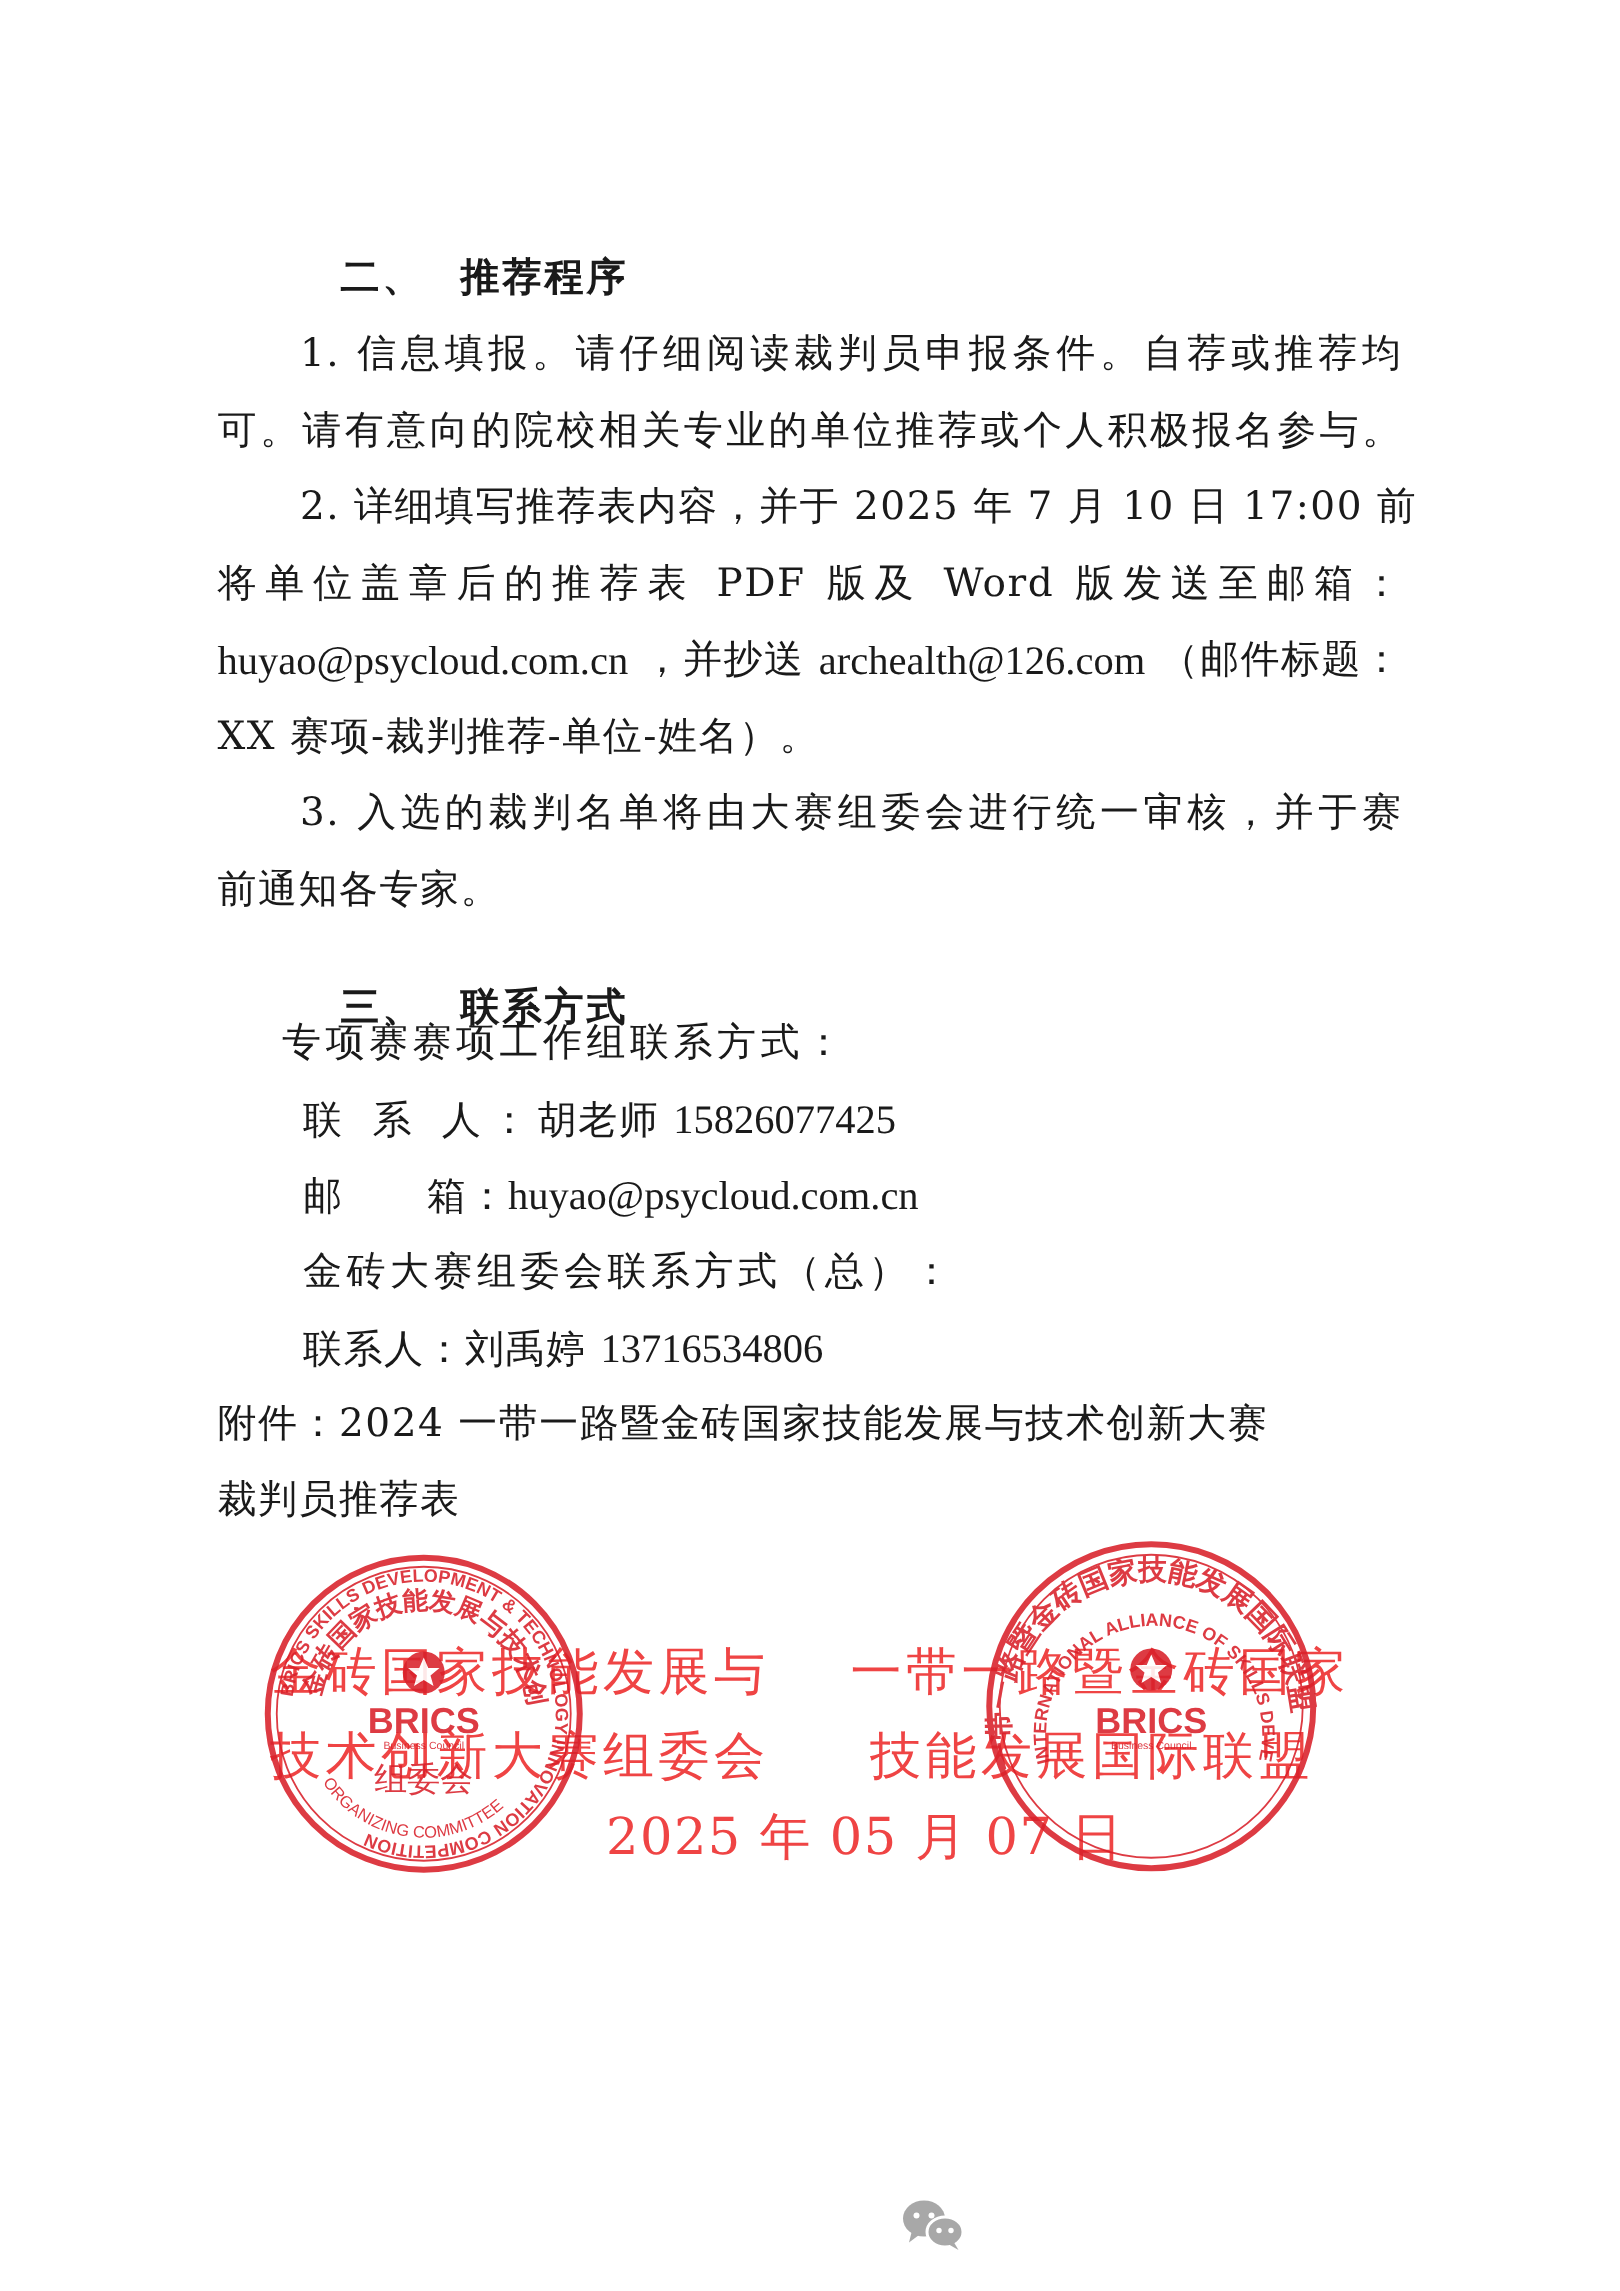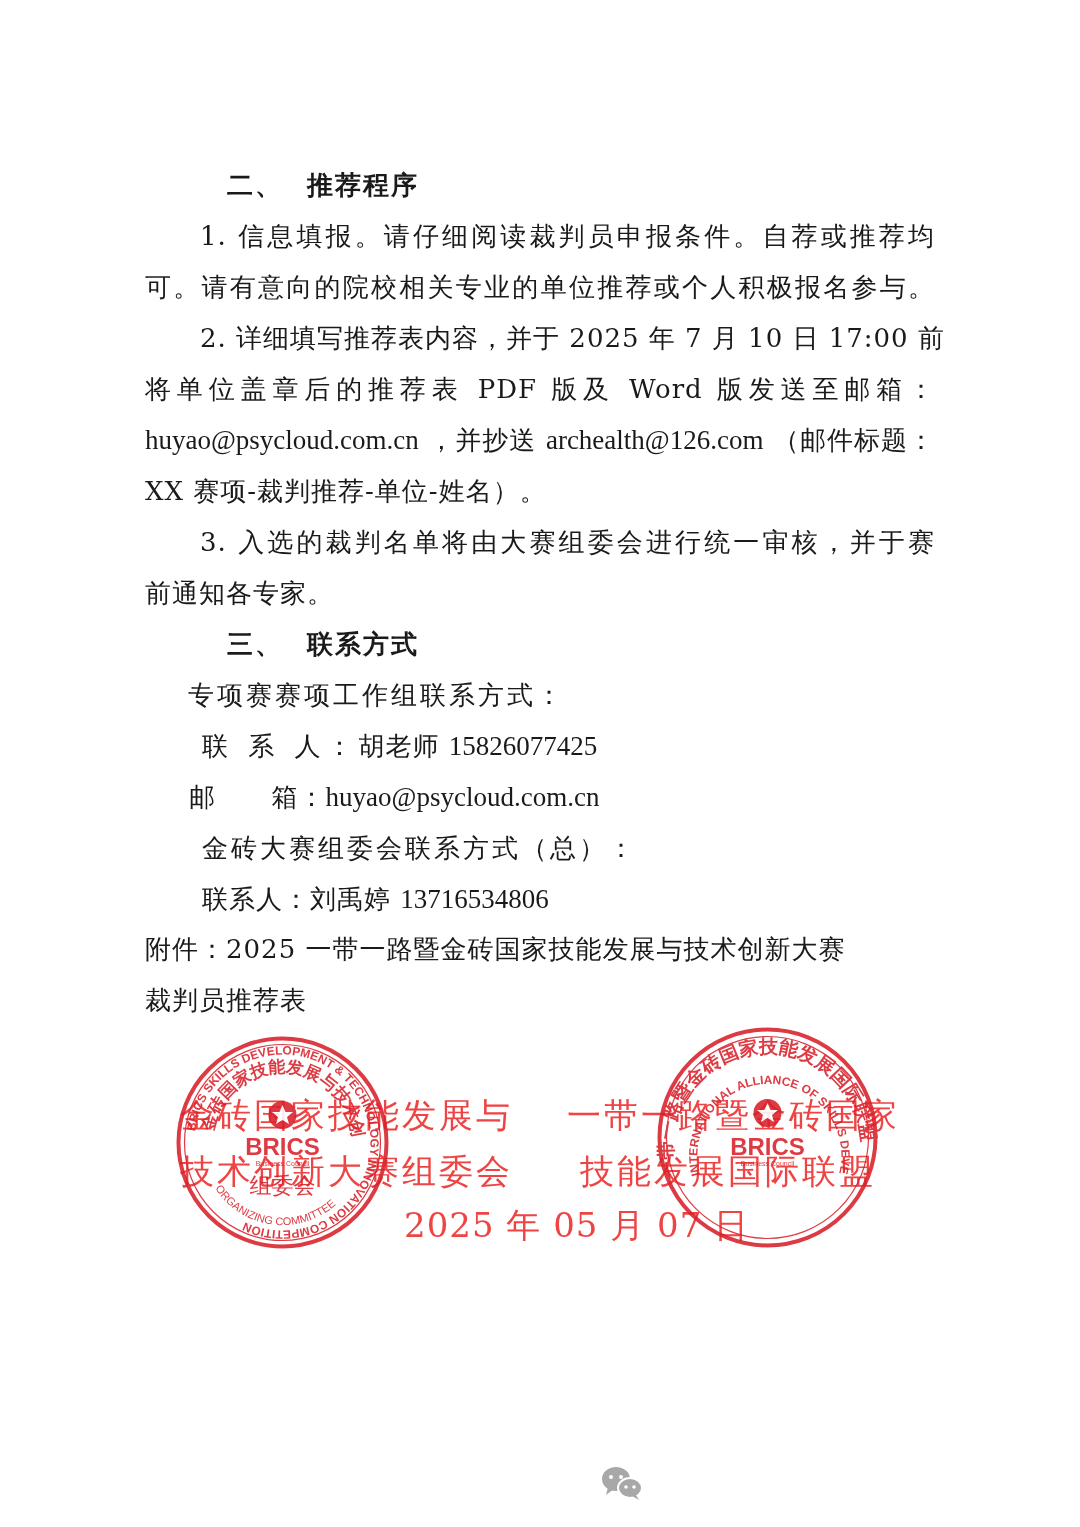--- a/index.html
+++ b/index.html
@@ -42,39 +42,39 @@
   <span class="latin">huyao@psycloud.com.cn</span>
   <span>，并抄送 </span>
   <span class="latin">archealth@126.com</span>
   <span>（邮件标题：</span>
 </div>
 <div class="line" style="top:474px;">XX 赛项-裁判推荐-单位-姓名）。</div>
 
 <div class="line just" style="top:525px; left:200px; width:735px;">3. 入选的裁判名单将由大赛组委会进行统一审核，并于赛</div>
 <div class="line" style="top:576px;">前通知各专家。</div>
 
-<div class="line heading" style="top:627px; left:183px;text-align:center;">
+<div class="line heading" style="top:655px; left:183px;text-align:center;">
   <span>三、</span><span style="display:inline-block;width:24px"></span><span>联系方式</span>
 </div>
 
 <div class="line" style="top:678px; left:188px; letter-spacing:3px;">专项赛赛项工作组联系方式：</div>
 <div class="line" style="top:729px; left:202px;">
   <span style="letter-spacing:6px">联 系 人：</span><span>胡老师</span>
   <span class="latin">15826077425</span>
 </div>
-<div class="line" style="top:780px; left:189px;">
+<div class="line" style="top:780px; left:202px;">
   <span style="white-space:pre">邮      箱：</span><span class="latin">huyao@psycloud.com.cn</span>
 </div>
 <div class="line" style="top:831px; left:202px; letter-spacing:3px;">金砖大赛组委会联系方式（总）：</div>
 <div class="line" style="top:882px; left:202px;">
   <span>联系人：</span><span>刘禹婷</span>
   <span class="latin">13716534806</span>
 </div>
 
-<div class="line" style="top:932px;">附件：2025 一带一路暨金砖国家技能发展与技术创新大赛</div>
+<div class="line" style="top:932px;">附件：2024 一带一路暨金砖国家技能发展与技术创新大赛</div>
 <div class="line" style="top:983px;">裁判员推荐表</div>
 
 <div class="sig" style="left:180px; top:1098px;">金砖国家技能发展与</div>
 <div class="sig" style="left:180px; top:1154px;">技术创新大赛组委会</div>
 <div class="sig" style="left:567px; top:1098px;">一带一路暨金砖国家</div>
 <div class="sig" style="left:580px; top:1154px;">技能发展国际联盟</div>
 <div class="sig" style="left:404px; top:1208px; letter-spacing:1px;">2025 年 05 月 07 日</div>
 
 <div class="stamp" style="left:175px; top:1035px;">
   <svg width="215" height="215" viewBox="0 0 215 215">

